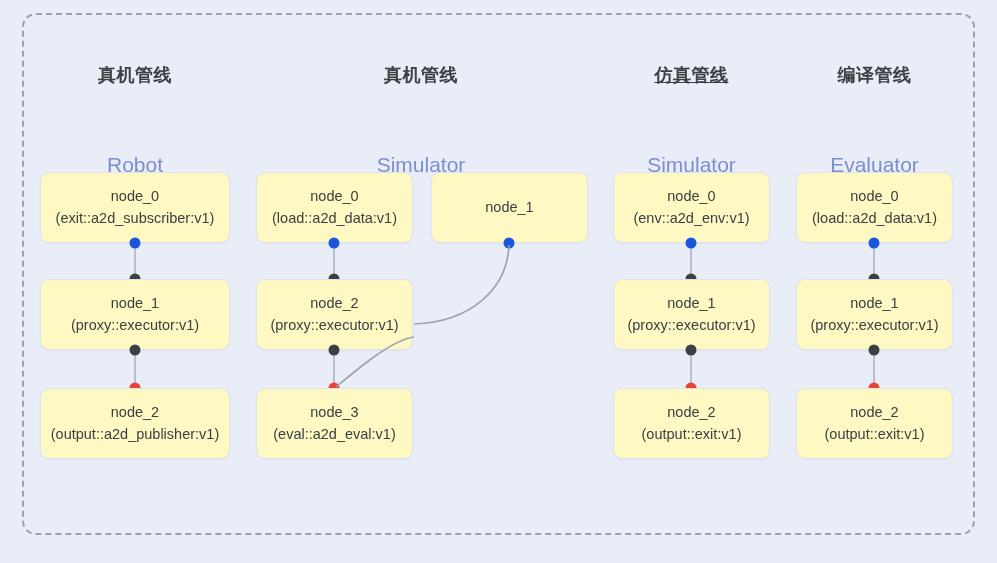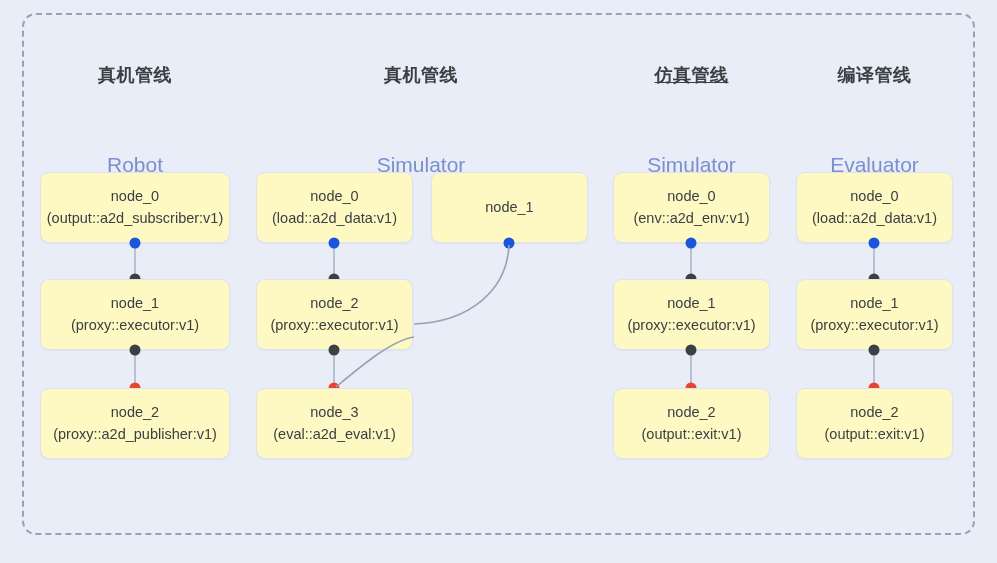--- a/index.html
+++ b/index.html
@@ -123,37 +123,37 @@
 
 <div id="canvas">
 
   <div class="outer-frame"></div>
 
   <div class="col-title" style="left:40px; top:63px; width:190px;">真机管线</div>
   <div class="col-subtitle" style="left:40px; top:124px; width:190px;">Robot</div>
 
   <div class="node" style="left:40px; top:172px; width:190px; height:71px;">
     <div class="node-name">node_0</div>
-    <div class="node-type">(output::a2d_subscriber:v1)</div>
+    <div class="node-type">(exit::a2d_subscriber:v1)</div>
   </div>
   <div class="edge-line" style="left:135px; top:243px; height:36px;"></div>
   <div class="port port-in" style="left:135px; top:243px;"></div>
   <div class="port port-mid" style="left:135px; top:279px;"></div>
 
   <div class="node" style="left:40px; top:279px; width:190px; height:71px;">
     <div class="node-name">node_1</div>
     <div class="node-type">(proxy::executor:v1)</div>
   </div>
   <div class="edge-line" style="left:135px; top:350px; height:38px;"></div>
   <div class="port port-mid" style="left:135px; top:350px;"></div>
   <div class="port port-out" style="left:135px; top:388px;"></div>
 
   <div class="node" style="left:40px; top:388px; width:190px; height:71px;">
     <div class="node-name">node_2</div>
-    <div class="node-type">(proxy::a2d_publisher:v1)</div>
+    <div class="node-type">(output::a2d_publisher:v1)</div>
   </div>
 
   <div class="col-title" style="left:326px; top:63px; width:190px;">真机管线</div>
   <div class="col-subtitle" style="left:326px; top:124px; width:190px;">Simulator</div>
 
   <div class="node" style="left:256px; top:172px; width:157px; height:71px;">
     <div class="node-name">node_0</div>
     <div class="node-type">(load::a2d_data:v1)</div>
   </div>
   <div class="edge-line" style="left:334px; top:243px; height:36px;"></div>

